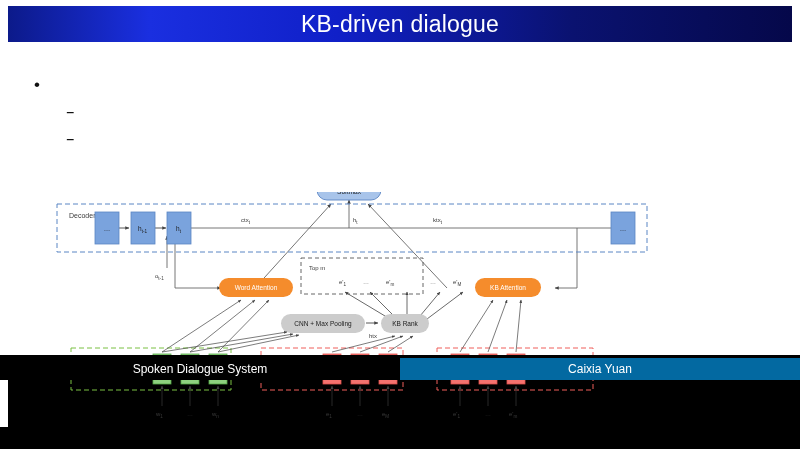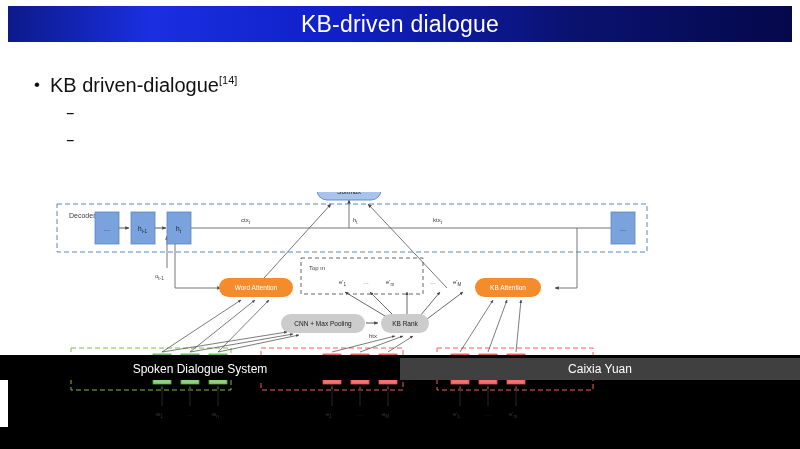--- a/index.html
+++ b/index.html
@@ -36,40 +36,39 @@
            font-family:"Liberation Sans", sans-serif;}
   #diagram svg{display:block;}
   .dlabel{font-size:7px;fill:#3a3a3a;}
   .dlabel-w{font-size:6.5px;fill:#ffffff;}
   .dlabel-box{font-size:6.5px;fill:#1b1b1b;}
   .dlabel-s{font-size:6px;fill:#3a3a3a;}
   .sub{font-size:4.6px;}
   
   #footer{position:absolute;left:0;bottom:0;width:800px;height:22px;display:flex;}
   #footer .left{width:400px;background:#000000;display:flex;align-items:center;justify-content:center;}
-  #footer .right{width:400px;background:#404040;display:flex;align-items:center;justify-content:center;}
+  #footer .right{width:400px;background:#0369a1;display:flex;align-items:center;justify-content:center;}
   #footer span{color:#ffffff;font-size:12px;}
   #footline{position:absolute;left:0;bottom:22px;width:800px;height:3px;background:#000;}
   #leftstrip{position:absolute;left:0;top:0;width:8px;height:427px;background:#ffffff;}
 </style>
 </head>
 <body>
 
 <div id="slide">
 
   <div id="leftstrip"></div>
 
   <div id="titlebar">
     <div class="ttl">KB-driven dialogue</div>
   </div>
 
   <div id="bullets">
     <div class="b1">
       <span class="dot">•</span>
-      <span class="txt"><span>KB driven-dialogue</span><sup>[14]</sup></span>
     </div>
     <div class="b2">
       <span class="dash">–</span>
     </div>
     <div class="b2">
       <span class="dash">–</span>
     </div>
   </div>
 
   <div id="diagram">

